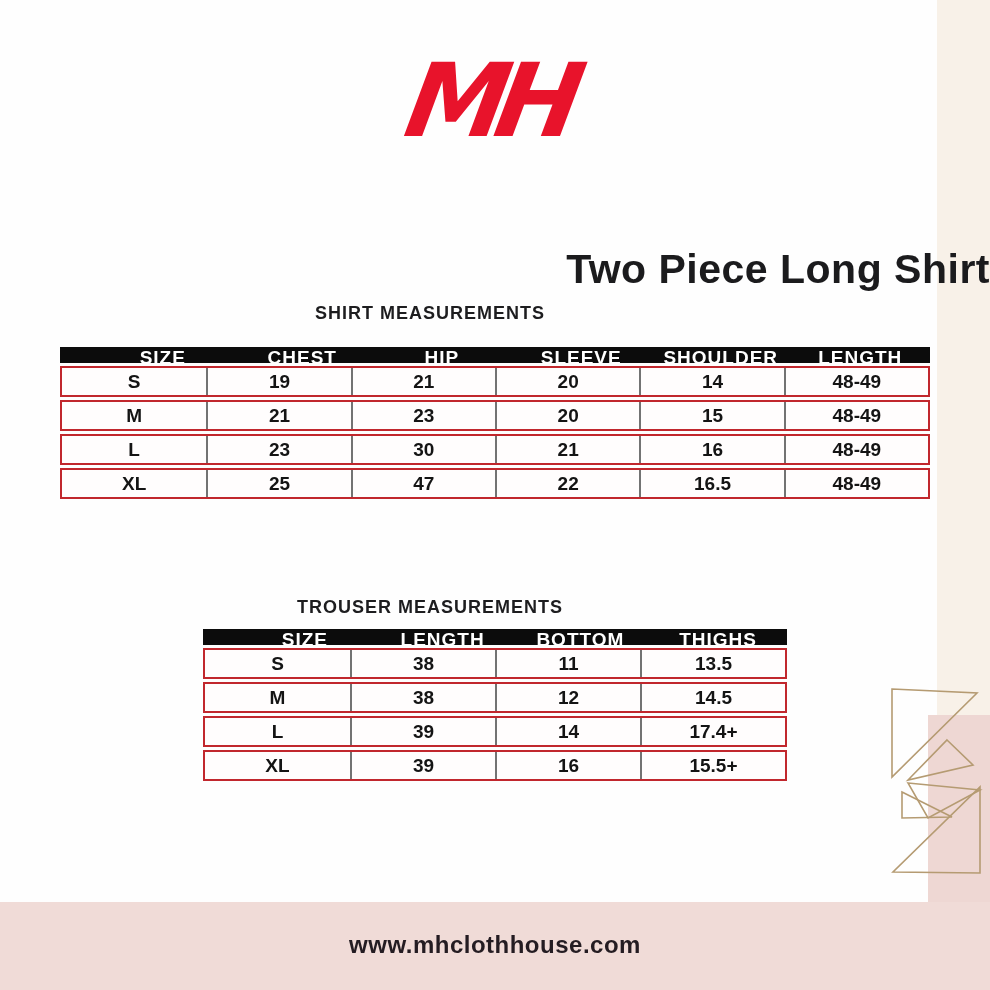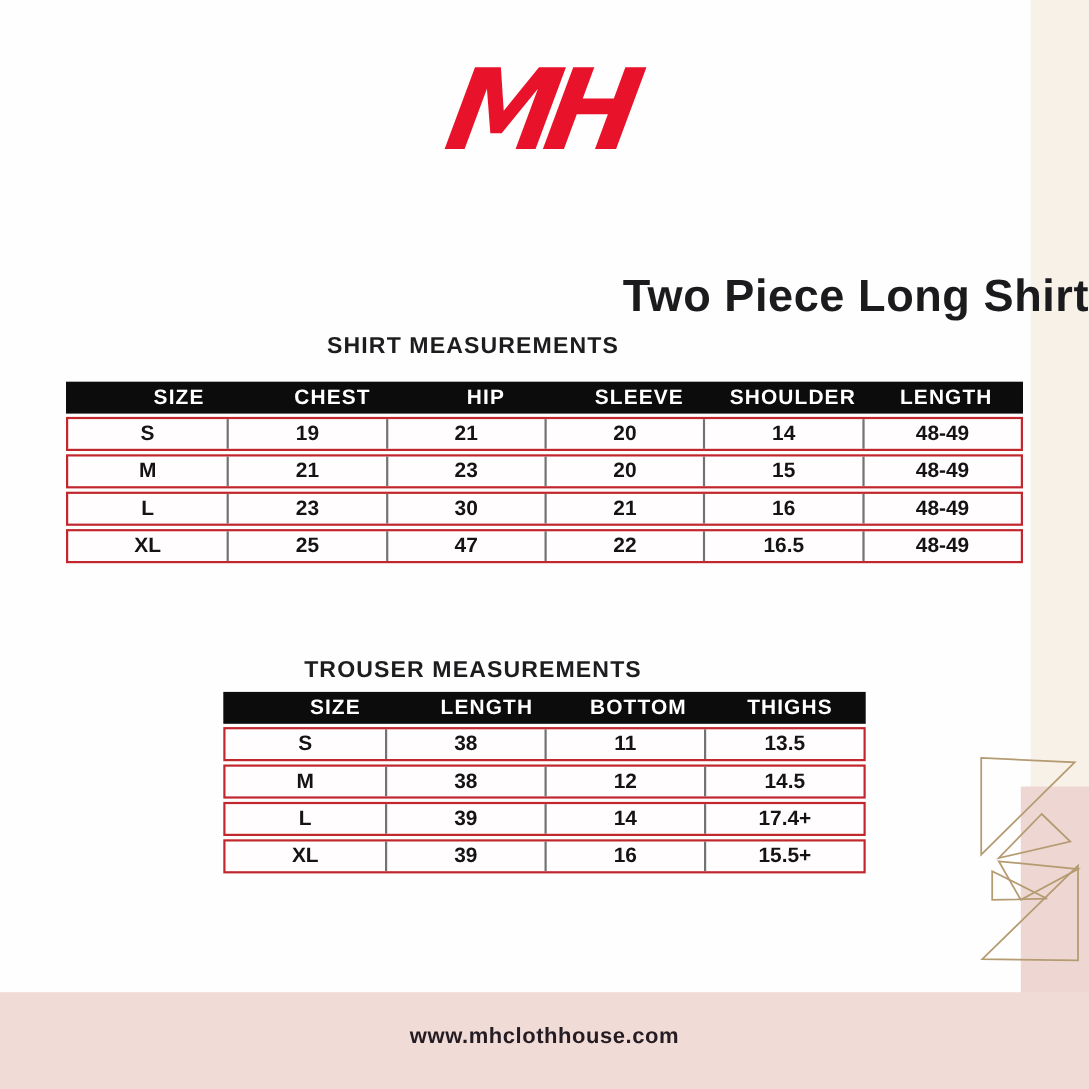--- a/index.html
+++ b/index.html
@@ -14,42 +14,42 @@
 
   
   .logo{position:absolute;top:42px;left:0;width:990px;text-align:center;}
   .logo span{display:inline-block;font-family:"DejaVu Sans",sans-serif;font-style:italic;font-weight:bold;
     font-size:102px;line-height:1.15;color:#e8132b;transform:skewX(-10deg);letter-spacing:-12px;padding-right:12px;}
 
   
   .title{position:absolute;top:246px;left:0;width:990px;text-align:right;
     font-size:41px;font-weight:700;color:#1b1b1d;letter-spacing:.5px;}
   .sub{position:absolute;left:0;width:860px;text-align:center;
-    font-size:21px;font-weight:700;color:#1d1d1f;letter-spacing:1px;}
+    font-size:18px;font-weight:700;color:#1d1d1f;letter-spacing:1px;}
   .sub.shirt-sub{top:303px;}
   .sub.trouser-sub{top:597px;}
 
   
   .table{position:absolute;}
   .table.shirt{left:60px;top:347px;width:870px;}
   .table.trouser{left:203px;top:629px;width:584px;}
   .trow{display:grid;}
   .shirt .trow{grid-template-columns:repeat(6,1fr);}
   .trouser .trow{grid-template-columns:repeat(4,1fr);}
-  .thead{background:#0c0c0c;height:29px;padding-left:33px;}
+  .thead{background:#0c0c0c;height:16px;padding-left:33px;}
   .thead .tcell{color:#ffffff;letter-spacing:1px;}
   .tdata{background:#fffdfd;border:2px solid #c1272d;height:27px;margin-top:3px;}
   .tcell{display:flex;align-items:center;justify-content:center;
     font-size:19px;font-weight:700;color:#141414;}
   .tdata .tcell{border-left:2px solid #737373;}
   .tdata .tcell:first-child{border-left:none;}
 
   
   .website{position:absolute;top:931px;left:0;width:990px;text-align:center;
-    font-size:20px;font-weight:700;color:#241c22;letter-spacing:.5px;}
+    font-size:24px;font-weight:700;color:#241c22;letter-spacing:.5px;}
 </style>
 </head>
 <body>
 
 <div class="canvas">
 
   <div class="cream-panel"></div>
   <div class="pink-panel"></div>
   <div class="bottom-band"></div>
 

